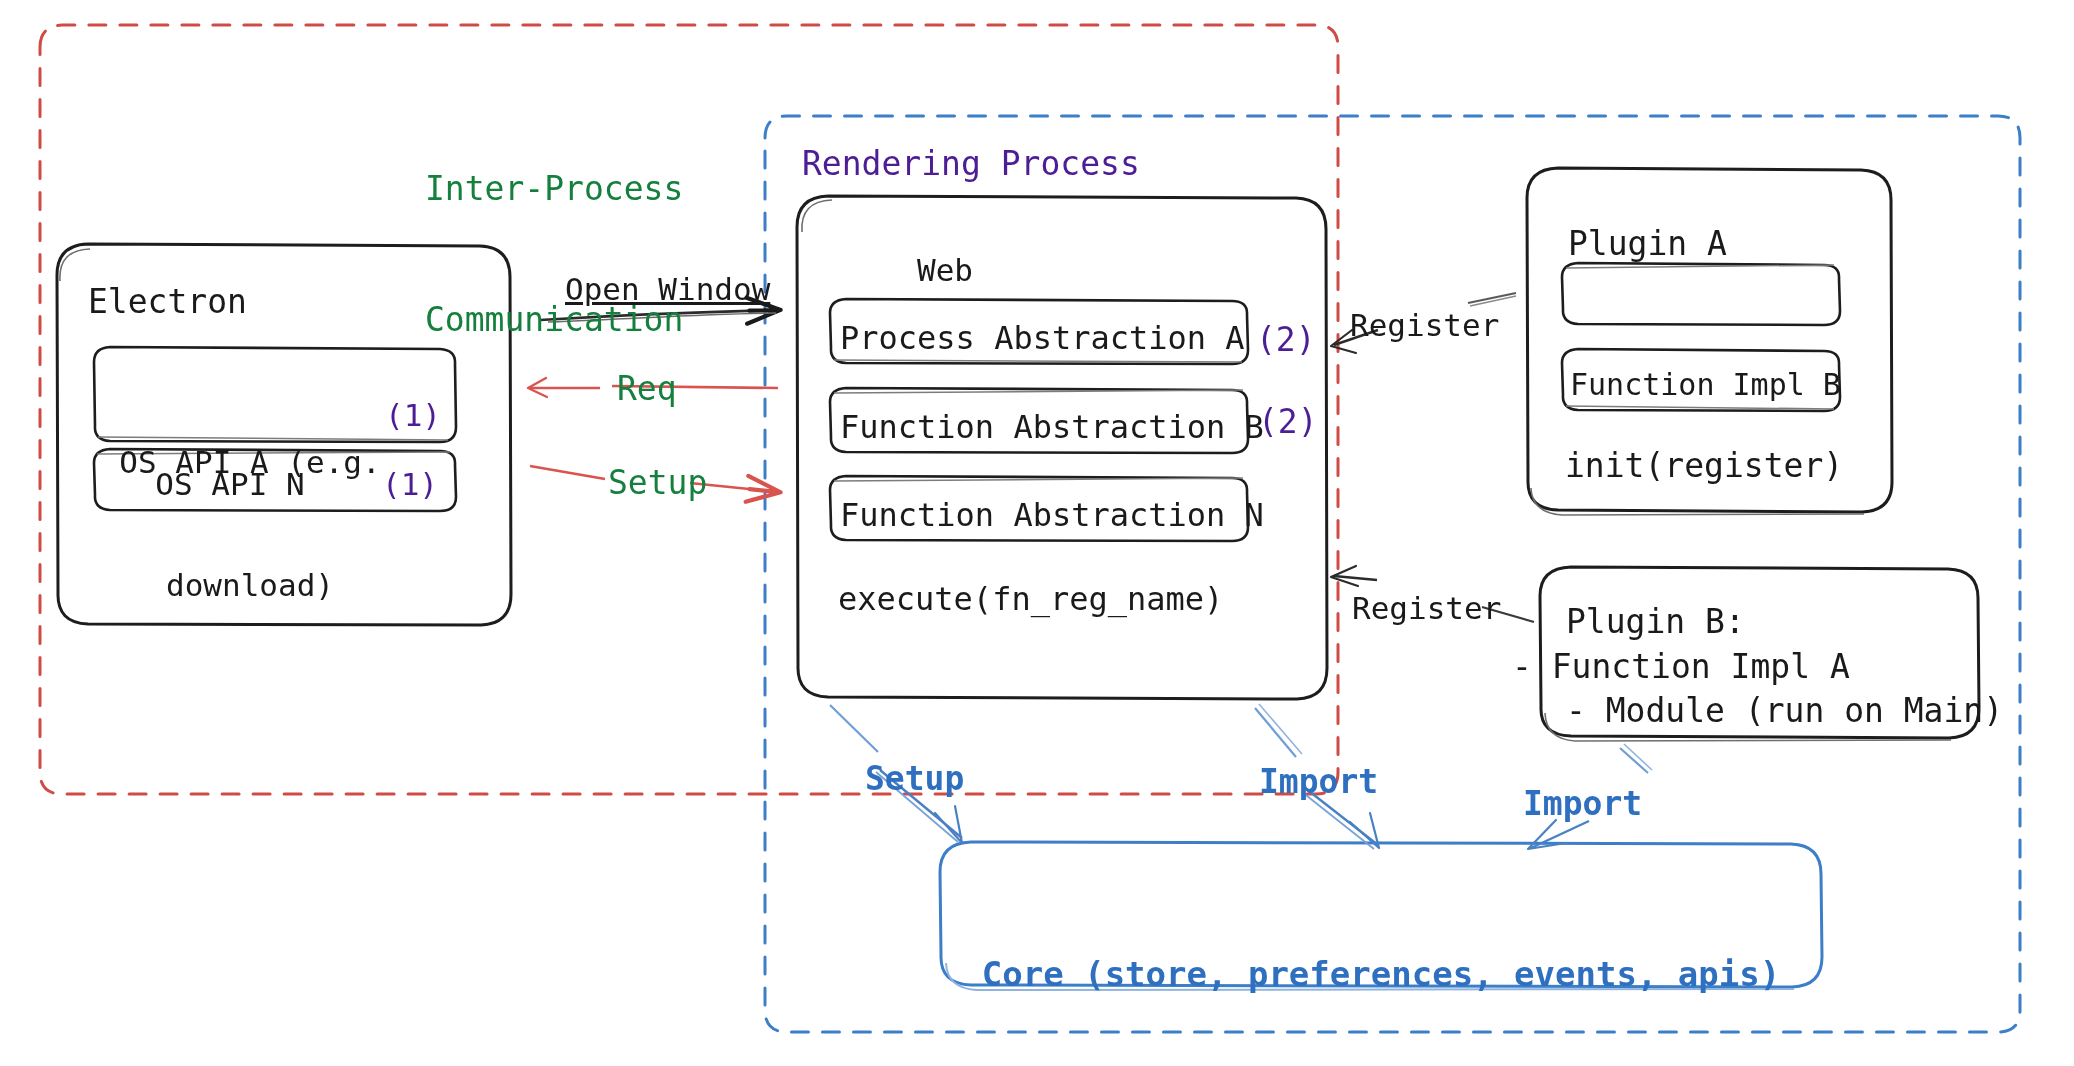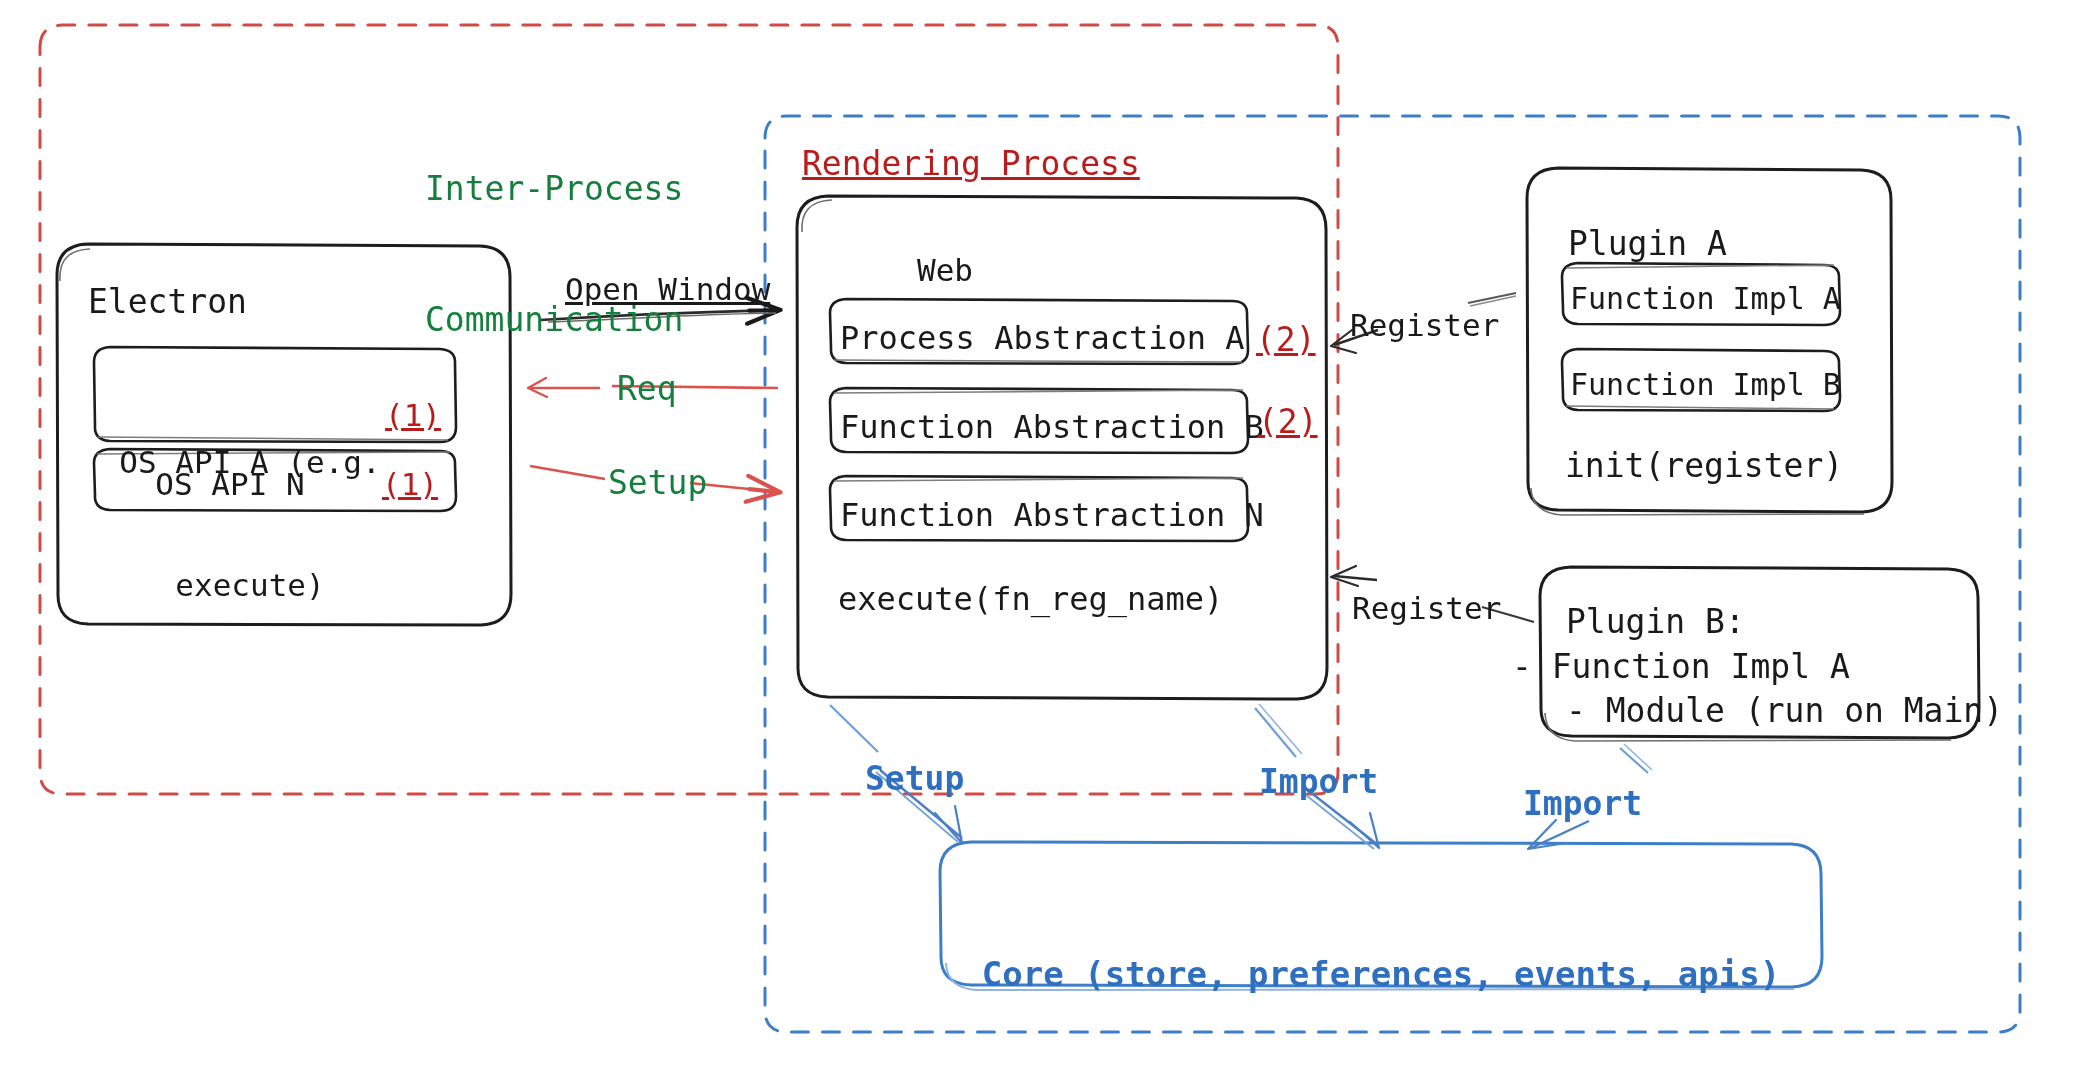--- a/index.html
+++ b/index.html
@@ -25,21 +25,21 @@
   }
   .lbl {
     position: absolute;
     white-space: pre;
     line-height: 1.32;
     color: #1a1a1a;
     font-family: "DejaVu Sans Mono", "Liberation Mono", monospace;
   }
   .lbl.center { text-align: center; }
   .red { color: #15803d; }
-  .blue { color: #b91c1c; text-decoration: underline; }
+  .blue { color: #4c1d95; }
   .blue-bold { color: #2f6fc0; font-weight: bold; }
   .t30 { font-size: 30px; }
   .t31 { font-size: 31px; }
   .t32 { font-size: 32px; }
   .t33 { font-size: 33px; }
   .t34 { font-size: 34px; }
 </style>
 </head>
 <body>
 
@@ -181,21 +181,21 @@
   <div class="lbl red t33" style="left:425px; top:80px; width:260px;">
     <div>Inter-Process</div>
     <div>Communication</div>
   </div>
 
   <div class="lbl blue t33" style="left:802px; top:142px;">Rendering Process</div>
 
   <div class="lbl t33" style="left:88px; top:280px;">Electron</div>
   <div class="lbl center t31" style="left:100px; top:360px; width:300px;">
     <div>OS API A (e.g.</div>
-    <div>execute)</div>
+    <div>download)</div>
   </div>
   <div class="lbl blue t31" style="left:385px; top:395px;">(1)</div>
   <div class="lbl center t31" style="left:110px; top:464px; width:240px;">OS API N</div>
   <div class="lbl blue t31" style="left:382px; top:464px;">(1)</div>
 
   <div class="lbl t31" style="left:565px; top:269px;text-decoration:underline;">Open Window</div>
   <div class="lbl red t33" style="left:617px; top:367px;">Req</div>
   <div class="lbl red t33" style="left:608px; top:461px;">Setup</div>
 
   <div class="lbl center t31" style="left:860px; top:250px; width:170px;">Web</div>
@@ -203,21 +203,20 @@
   <div class="lbl blue t33" style="left:1256px; top:318px;">(2)</div>
   <div class="lbl center t32" style="left:840px; top:406px; width:398px;">Function Abstraction B</div>
   <div class="lbl blue t33" style="left:1258px; top:400px;">(2)</div>
   <div class="lbl center t32" style="left:840px; top:494px; width:398px;">Function Abstraction N</div>
   <div class="lbl t32" style="left:838px; top:578px;">execute(fn_reg_name)</div>
 
   <div class="lbl t31" style="left:1350px; top:305px;">Register</div>
   <div class="lbl t31" style="left:1352px; top:588px;">Register</div>
 
   <div class="lbl t33" style="left:1568px; top:222px;">Plugin A</div>
-  <div class="lbl center t30" style="left:1570px; top:279px; width:262px;">Function Impl A</div>
   <div class="lbl center t30" style="left:1570px; top:365px; width:262px;">Function Impl B</div>
   <div class="lbl t33" style="left:1565px; top:444px;">init(register)</div>
 
   <div class="lbl t33" style="left:1566px; top:600px;">Plugin B:</div>
   <div class="lbl t33" style="left:1498px; top:645px;margin-left:14px;">- Function Impl A</div>
   <div class="lbl t33" style="left:1566px; top:689px;">- Module (run on Main)</div>
 
   <div class="lbl blue-bold t33" style="left:865px; top:757px;">Setup</div>
   <div class="lbl blue-bold t33" style="left:1259px; top:760px;">Import</div>
   <div class="lbl blue-bold t33" style="left:1523px; top:782px;">Import</div>

